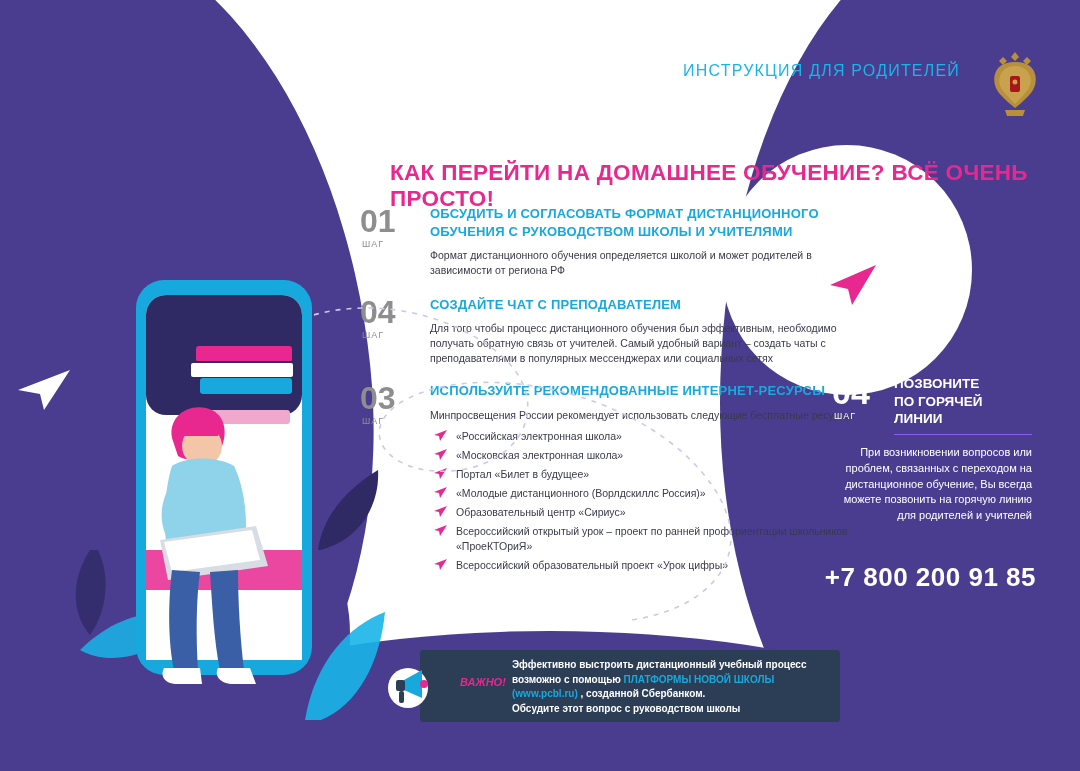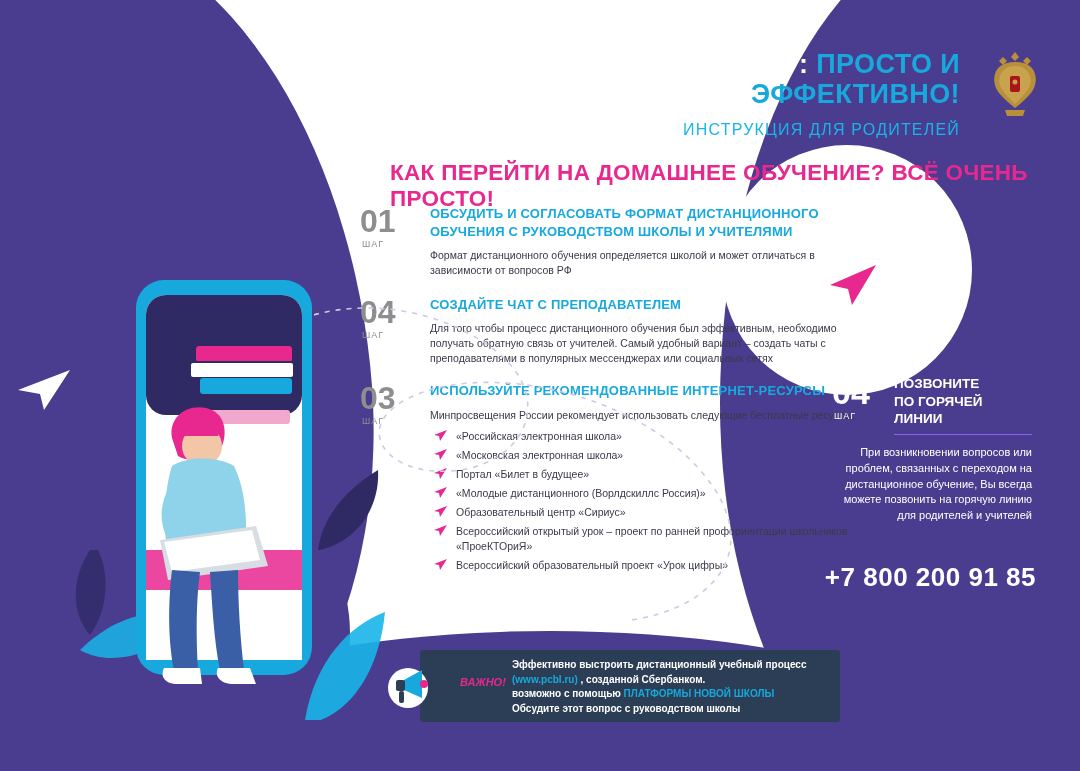--- a/index.html
+++ b/index.html
@@ -139,23 +139,20 @@
 
 <div class="poster">
 
   <div class="bg-left"></div>
   <div class="bg-left2"></div>
   <div class="bg-right"></div>
   <div class="bg-right-notch"></div>
   <div class="bg-bottom"></div>
 
   <div class="header">
-    <div class="title-main">
-      <span class="hl">ОБУЧЕНИЕ НА ДОМУ:</span><span> ПРОСТО И ЭФФЕКТИВНО!</span>
-    </div>
     <div class="title-sub">ИНСТРУКЦИЯ ДЛЯ РОДИТЕЛЕЙ</div>
   </div>
 
   <div class="emblem">
     <svg width="60" height="72" viewBox="0 0 60 72">
       <g fill="#b8903c">
         <path d="M30 4 L34 9 L30 13 L26 9 Z"></path>
         <path d="M18 9 L22 13 L18 17 L14 13 Z"></path>
         <path d="M42 9 L46 13 L42 17 L38 13 Z"></path>
         <path d="M30 14 C18 14 12 19 10 26 C8 33 10 40 14 45 C19 51 25 56 30 60 C35 56 41 51 46 45 C50 40 52 33 50 26 C48 19 42 14 30 14 Z"></path>
@@ -168,21 +165,21 @@
   </div>
 
   <div class="headline">КАК ПЕРЕЙТИ НА ДОМАШНЕЕ ОБУЧЕНИЕ? ВСЁ ОЧЕНЬ ПРОСТО!</div>
 
   <div class="steps">
 
     <div class="step">
       <div class="step-num">01</div>
       <div class="step-word">ШАГ</div>
       <div class="step-title">ОБСУДИТЬ И СОГЛАСОВАТЬ ФОРМАТ ДИСТАНЦИОННОГО ОБУЧЕНИЯ С РУКОВОДСТВОМ ШКОЛЫ И УЧИТЕЛЯМИ</div>
-      <div class="step-body">Формат дистанционного обучения определяется школой и может отличаться в зависимости от вопросов РФ</div>
+      <div class="step-body">Формат дистанционного обучения определяется школой и может родителей в зависимости от региона РФ</div>
     </div>
 
     <div class="step" style="margin-top:18px;">
       <div class="step-num">04</div>
       <div class="step-word">ШАГ</div>
       <div class="step-title">СОЗДАЙТЕ ЧАТ С ПРЕПОДАВАТЕЛЕМ</div>
       <div class="step-body">Для того чтобы процесс дистанционного обучения был эффективным, необходимо получать обратную связь от учителей. Самый удобный вариант – создать чаты с преподавателями в популярных мессенджерах  или социальных сетях</div>
     </div>
 
     <div class="step" style="margin-top:16px;">
@@ -269,24 +266,24 @@
         <path d="M20 22 L38 12 L38 40 L20 32 Z" fill="#17a9dd"></path>
         <rect x="12" y="22" width="9" height="11" rx="2" fill="#2c3e55"></rect>
         <rect x="15" y="33" width="5" height="12" rx="2" fill="#2c3e55"></rect>
         <circle cx="40" cy="26" r="4" fill="#e8278f"></circle>
       </svg>
     </div>
     <div class="imp-label">ВАЖНО!</div>
     <div class="imp-text">
       <div>Эффективно выстроить дистанционный учебный процесс</div>
       <div>
-        <span class="cy">(www.pcbl.ru)</span><span> , созданной Сбербанком.</span>
+        <span>возможно с помощью </span><span class="cy">ПЛАТФОРМЫ НОВОЙ ШКОЛЫ</span>
       </div>
       <div>
-        <span>возможно с помощью </span><span class="cy">ПЛАТФОРМЫ НОВОЙ ШКОЛЫ</span>
+        <span class="cy">(www.pcbl.ru)</span><span> , созданной Сбербанком.</span>
       </div>
       <div>Обсудите этот вопрос с руководством школы</div>
     </div>
   </div>
 
   <svg class="dash" viewBox="0 0 680 370">
     <path d="M10 90 C60 30 170 20 250 70 C330 118 300 190 230 200 C160 210 120 160 175 130 C250 90 400 120 470 200 C540 280 480 340 400 350" fill="none" stroke="#cfc9e6" stroke-width="1.6" stroke-dasharray="5 6"></path>
   </svg>
 
   <svg class="plane-lg" style="left:830px;top:265px;" width="46" height="40" viewBox="0 0 46 40">

